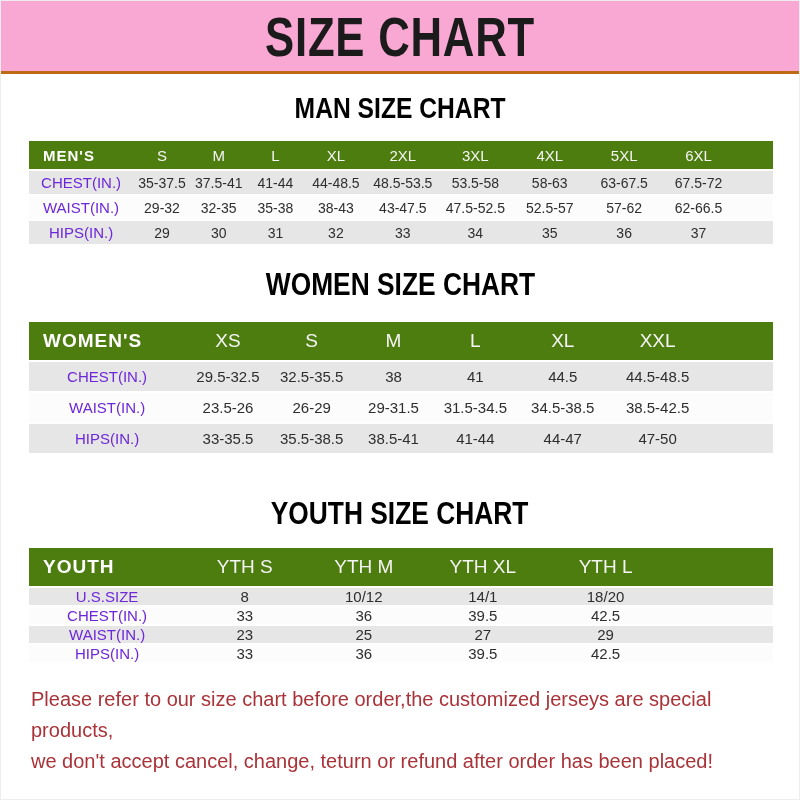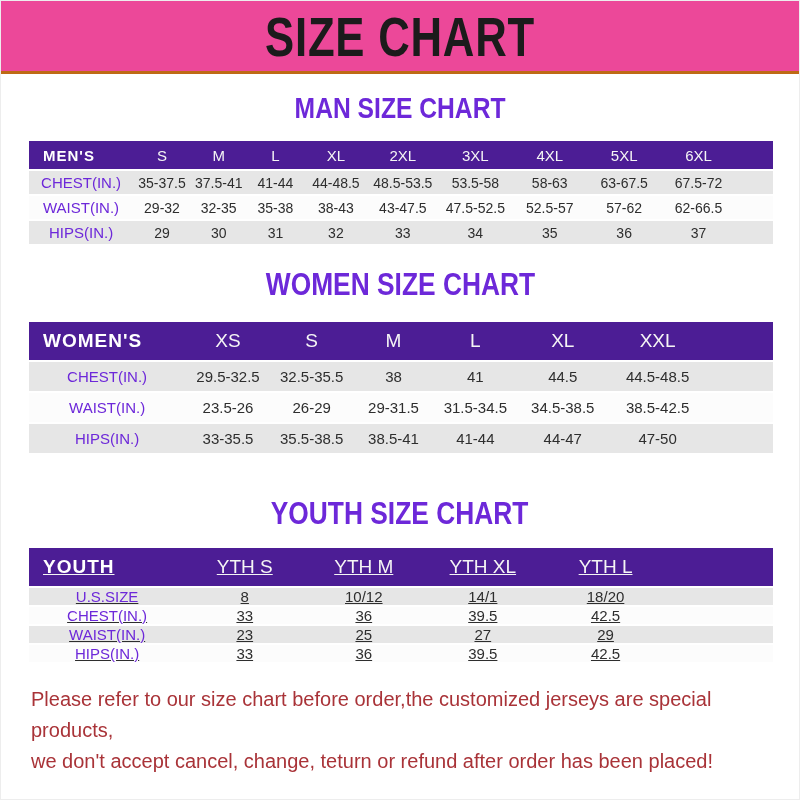--- a/index.html
+++ b/index.html
@@ -7,46 +7,46 @@
     width:800px;height:800px;
     background:#ffffff;
     font-family:"Liberation Sans", sans-serif;
     box-sizing:border-box;
     border:1px solid #ededed;
     overflow:hidden;
   }
   
   .banner{
     height:70px;
-    background:#ec4899;
+    background:#f9a8d4;
     border-bottom:3px solid #BE6A15;
     display:flex;align-items:center;justify-content:center;
   }
   .banner-title{
     font-size:56px;font-weight:700;color:#1b1b1b;
     letter-spacing:1px;
     transform:scaleX(0.78);
     white-space:nowrap;
   }
   
   .heading{
-    text-align:center;color:#6d28d9;
+    text-align:center;color:#000000;
     font-weight:700;white-space:nowrap;
   }
   .heading span{display:inline-block;transform:scaleX(0.85);}
   .h-man{margin-top:18px;font-size:29px;line-height:32px;}
   .h-women{margin-top:24px;font-size:31px;line-height:34px;}
   .h-youth{margin-top:44px;font-size:31px;line-height:34px;}
   
   .size-table{margin:17px 28px 0 28px;width:744px;}
   .t-row{display:grid;align-items:center;}
   .grid-men  {grid-template-columns:14% 7.75% 7.5% 7.75% 8.5% 9.5% 10% 10% 10% 10%;}
   .grid-women{grid-template-columns:21% 11.5% 11% 11% 11% 12.5% 13%;margin-top:20px;}
-  .grid-youth{grid-template-columns:21% 16% 16% 16% 17%;text-decoration:underline;}
-  .thead{background:#4c1d95;color:#f5f5f5;}
+  .grid-youth{grid-template-columns:21% 16% 16% 16% 17%;}
+  .thead{background:#4d7c0f;color:#f5f5f5;}
   .thead-men{height:28px;}
   .thead-big{height:38px;}
   .th,.td{text-align:center;white-space:nowrap;}
   .corner{
     font-weight:700;color:#ffffff;text-align:left;padding-left:14px;
     letter-spacing:1px;
   }
   .corner-men{font-size:21px;}
   .corner-big{font-size:22px;}
   .th{font-size:15px;}

